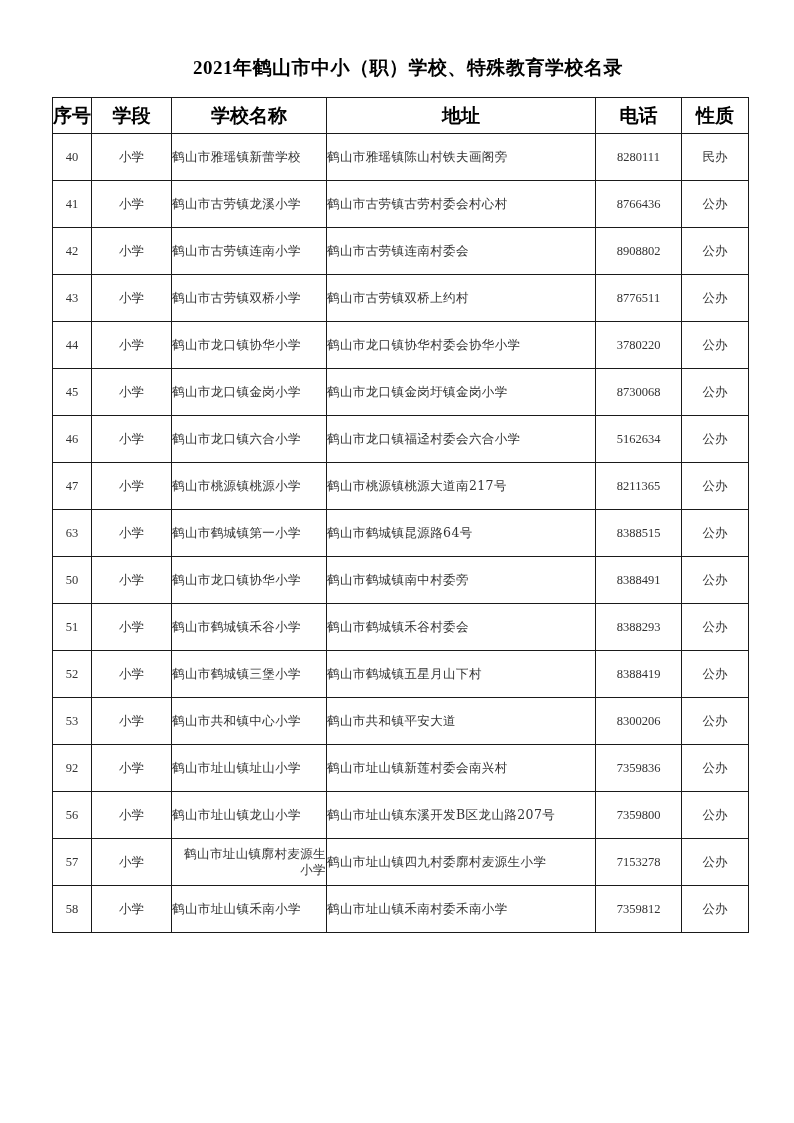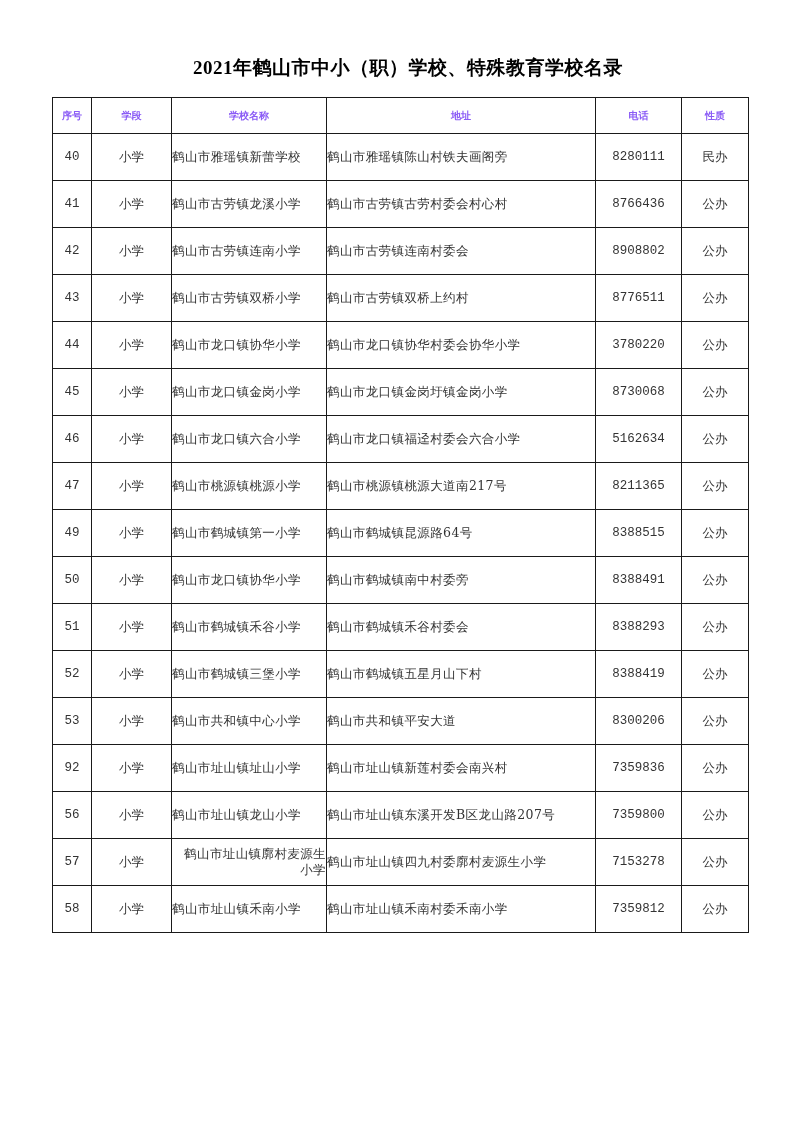--- a/index.html
+++ b/index.html
@@ -39,33 +39,33 @@
   table.roster th, table.roster td {
     border: 1.5px solid #1a1a1a;
     padding: 0;
     vertical-align: middle;
     overflow: hidden;
   }
   table.roster th {
     height: 35px;
     font-family: "DejaVu Sans", "Liberation Sans", sans-serif;
     font-weight: bold;
-    font-size: 10px;
+    font-size: 19px;
     text-align: center;
-    color: #8b5cf6;
+    color: #000000;
   }
   table.roster td {
     height: 46px;
     font-size: 12.5px;
     color: #333;
     line-height: 16px;
   }
   td.c { text-align: center; }
   td.l { text-align: left; padding-left: 2px; }
-  td.num { font-family: Liberation Mono, monospace; font-size: 13px; }
+  td.num { font-family: Liberation Serif, serif; font-size: 13px; }
   td.name { letter-spacing: 0.4px; }
   td.addr { letter-spacing: 0.4px; padding-right: 4px; }
 </style>
 </head>
 <body>
 
 <div class="page-title">2021年鹤山市中小（职）学校、特殊教育学校名录</div>
 
 <table class="roster">
   <colgroup>
@@ -145,21 +145,21 @@
       </tr>
       <tr>
         <td class="c num">47</td>
         <td class="c">小学</td>
         <td class="l name">鹤山市桃源镇桃源小学</td>
         <td class="l addr">鹤山市桃源镇桃源大道南217号</td>
         <td class="c num">8211365</td>
         <td class="c">公办</td>
       </tr>
       <tr>
-        <td class="c num">49</td>
+        <td class="c num">63</td>
         <td class="c">小学</td>
         <td class="l name">鹤山市鹤城镇第一小学</td>
         <td class="l addr">鹤山市鹤城镇昆源路64号</td>
         <td class="c num">8388515</td>
         <td class="c">公办</td>
       </tr>
       <tr>
         <td class="c num">50</td>
         <td class="c">小学</td>
         <td class="l name">鹤山市龙口镇协华小学</td>

